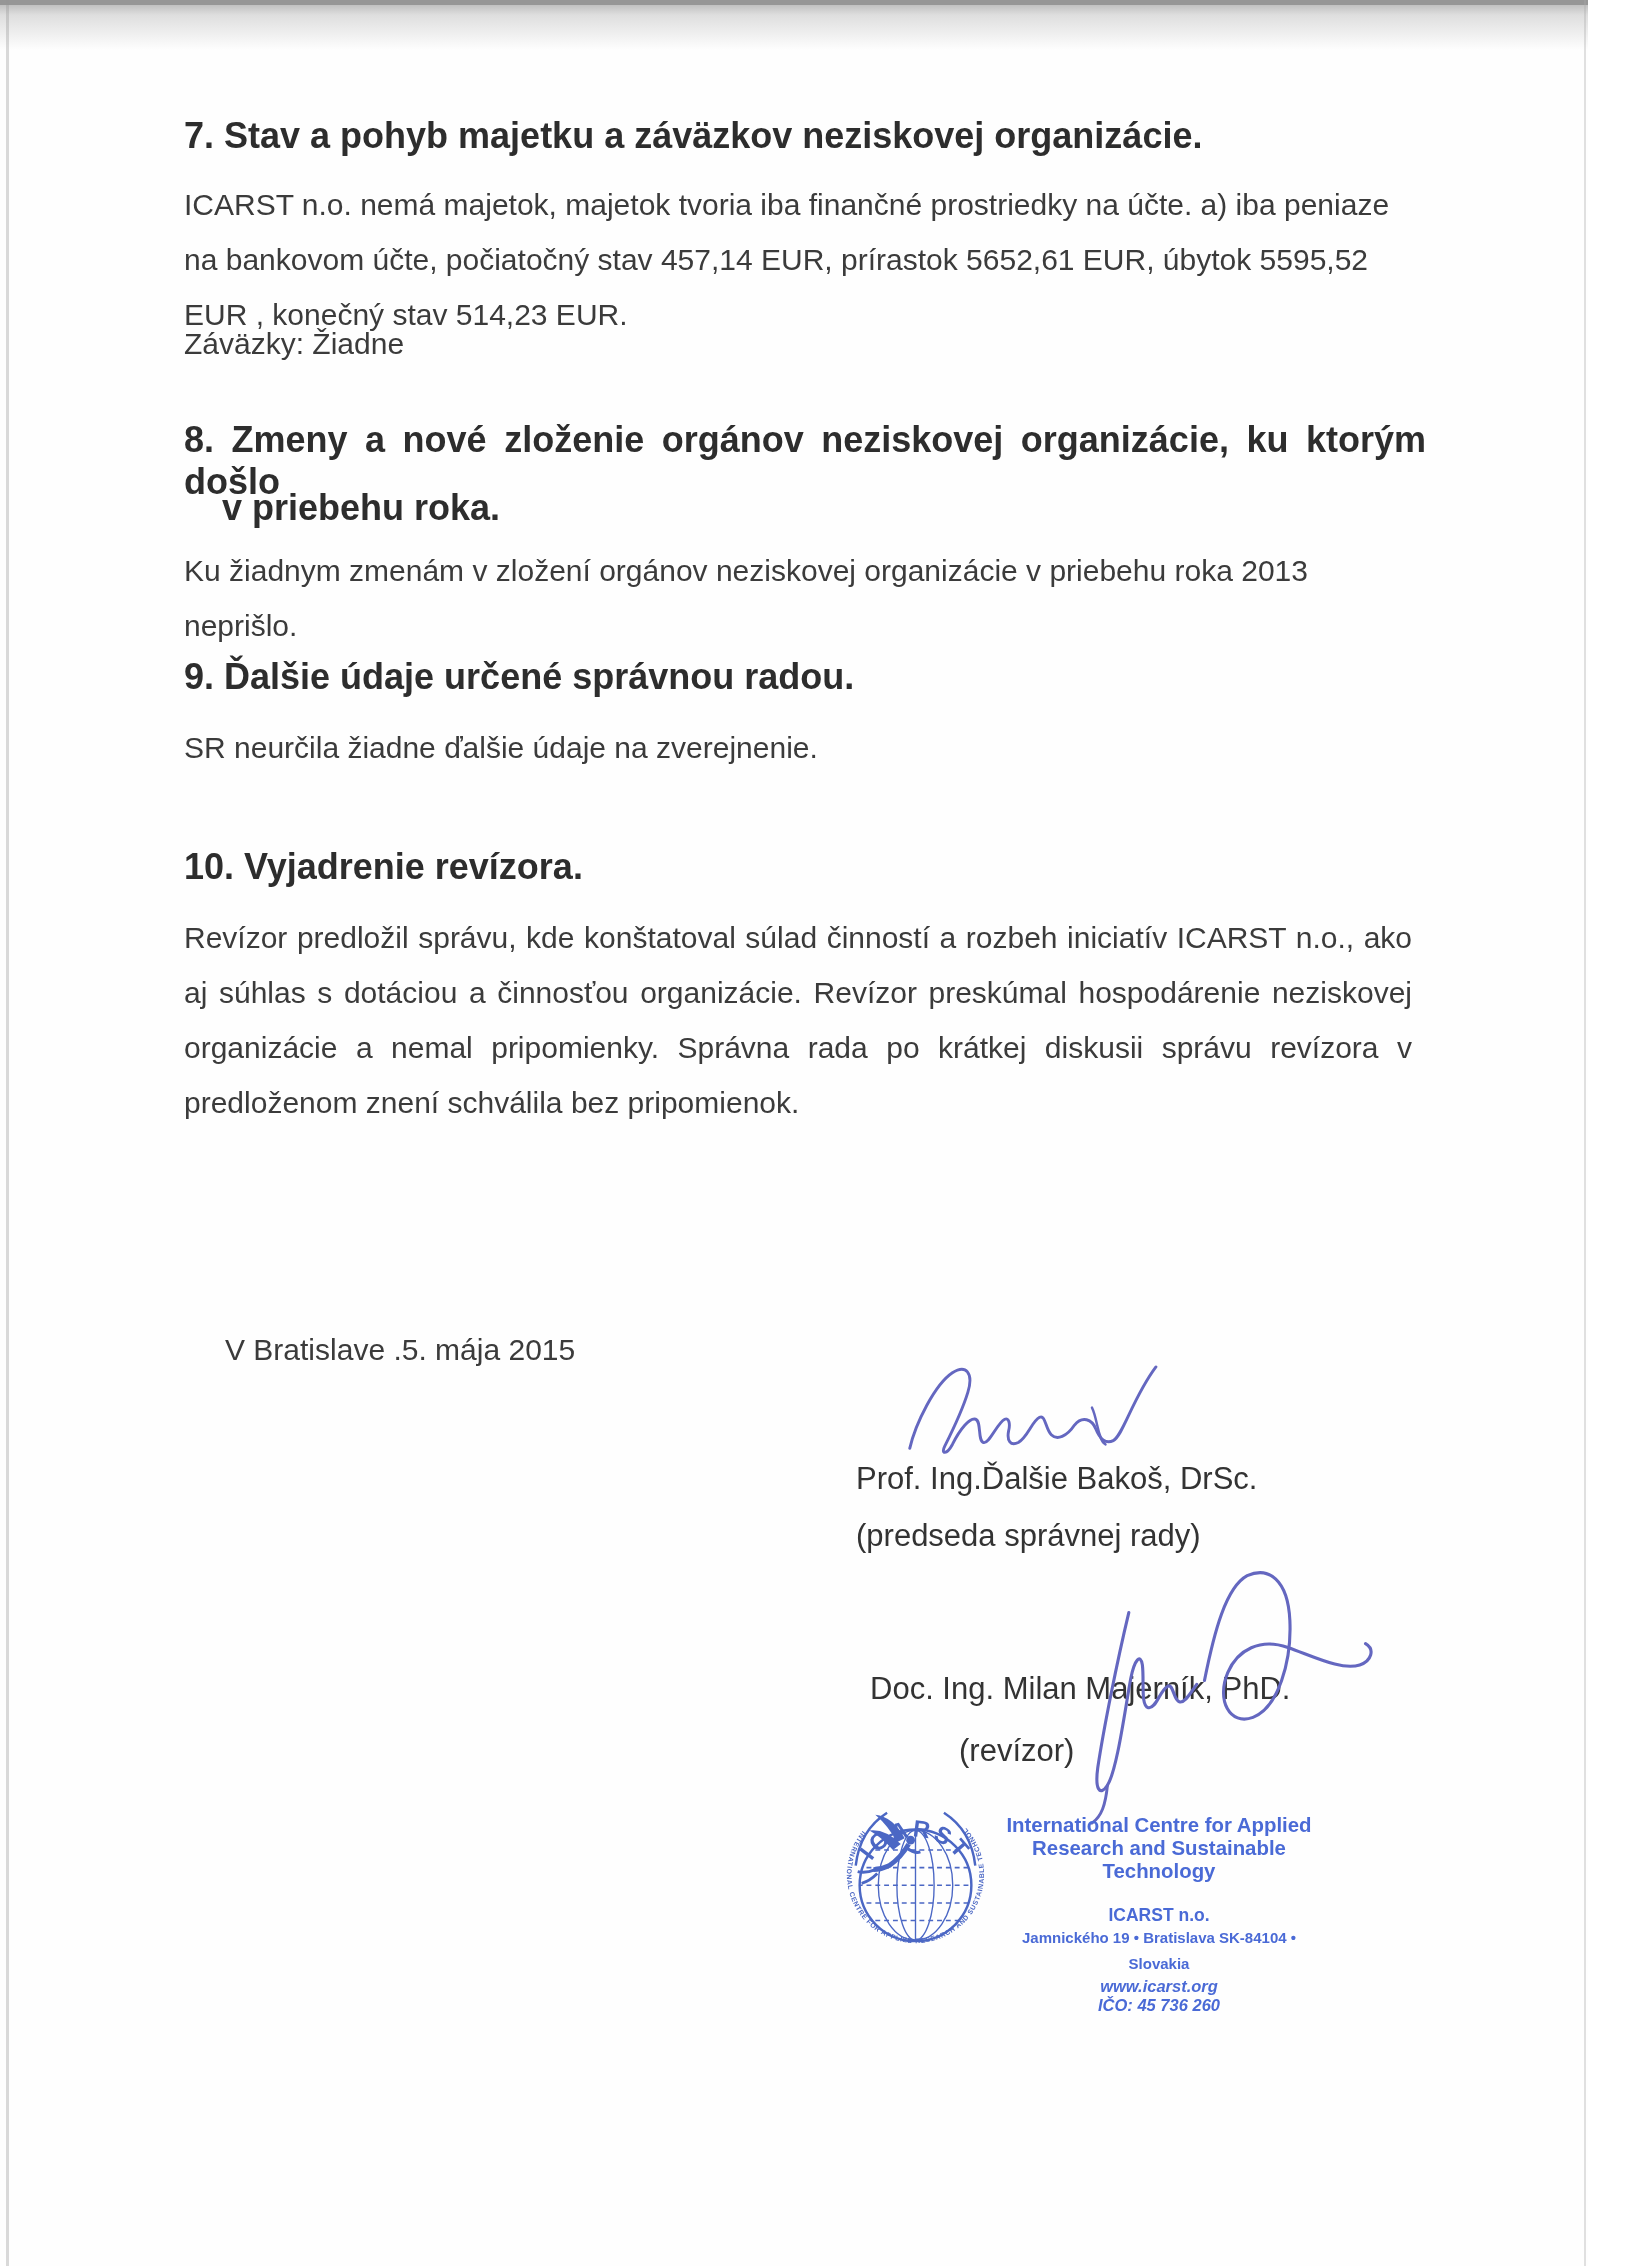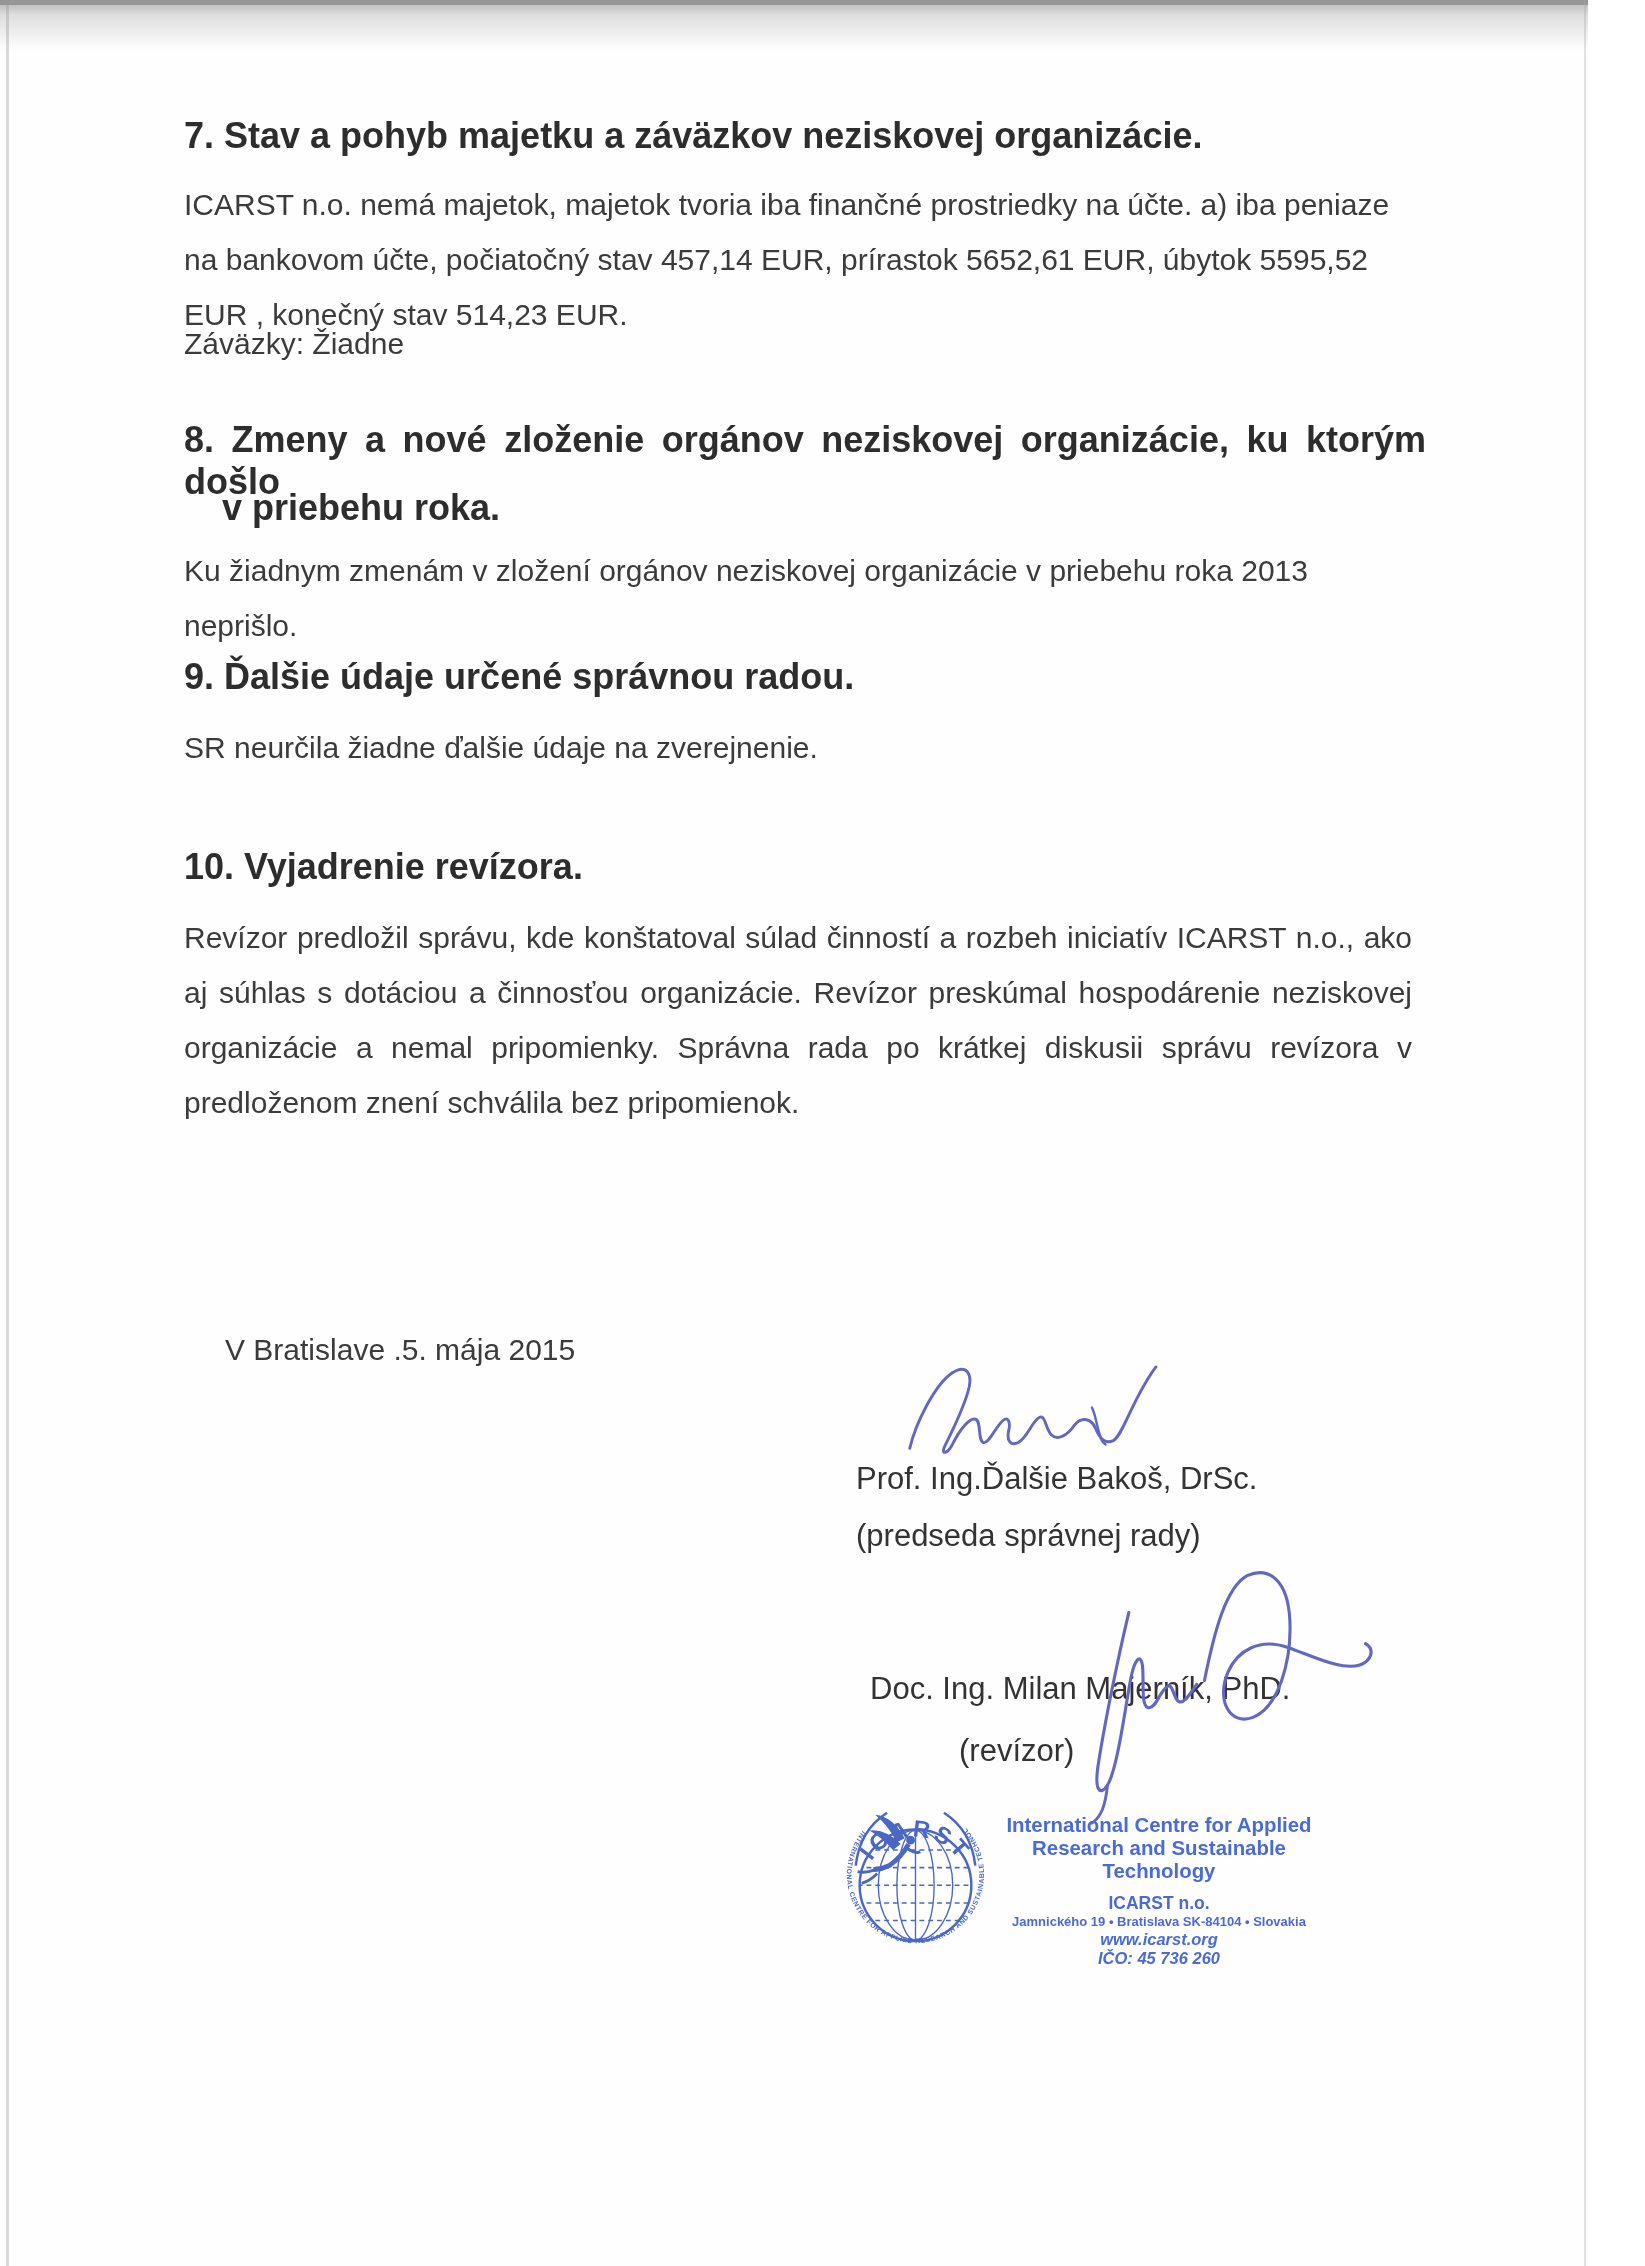--- a/index.html
+++ b/index.html
@@ -43,22 +43,22 @@
   .name{position:absolute;font-size:31px;color:#333;white-space:nowrap;}
   .stamp-svg{position:absolute;filter:blur(0.3px);opacity:.93;}
   .stamp-stroke{fill:none;stroke:var(--stamp-blue);}
   .stamp-fill{fill:var(--stamp-blue);stroke:none;}
   .stamp-text{fill:var(--stamp-blue);font-weight:bold;font-family:"Liberation Sans",sans-serif;}
   .brand{
     position:absolute;left:996px;top:1814px;width:326px;text-align:center;
     color:var(--brand-text-blue);font-weight:bold;
   }
   .brand-title{font-size:20.4px;line-height:23px;}
-  .brand-org{font-size:17.5px;line-height:19.4px;margin-top:11px;}
-  .brand-addr{font-size:13px;line-height:17px;}
+  .brand-org{font-size:17.5px;line-height:19.4px;margin-top:23px;}
+  .brand-addr{font-size:15px;line-height:26px;}
   .brand-small{font-size:16.5px;line-height:18.4px;font-weight:bold;font-style:italic;}
 </style>
 </head>
 <body>
 
 <div id="page">
 
   <div class="scan-top"></div>
   <div class="scan-left"></div>
   <div class="scan-right"></div>

